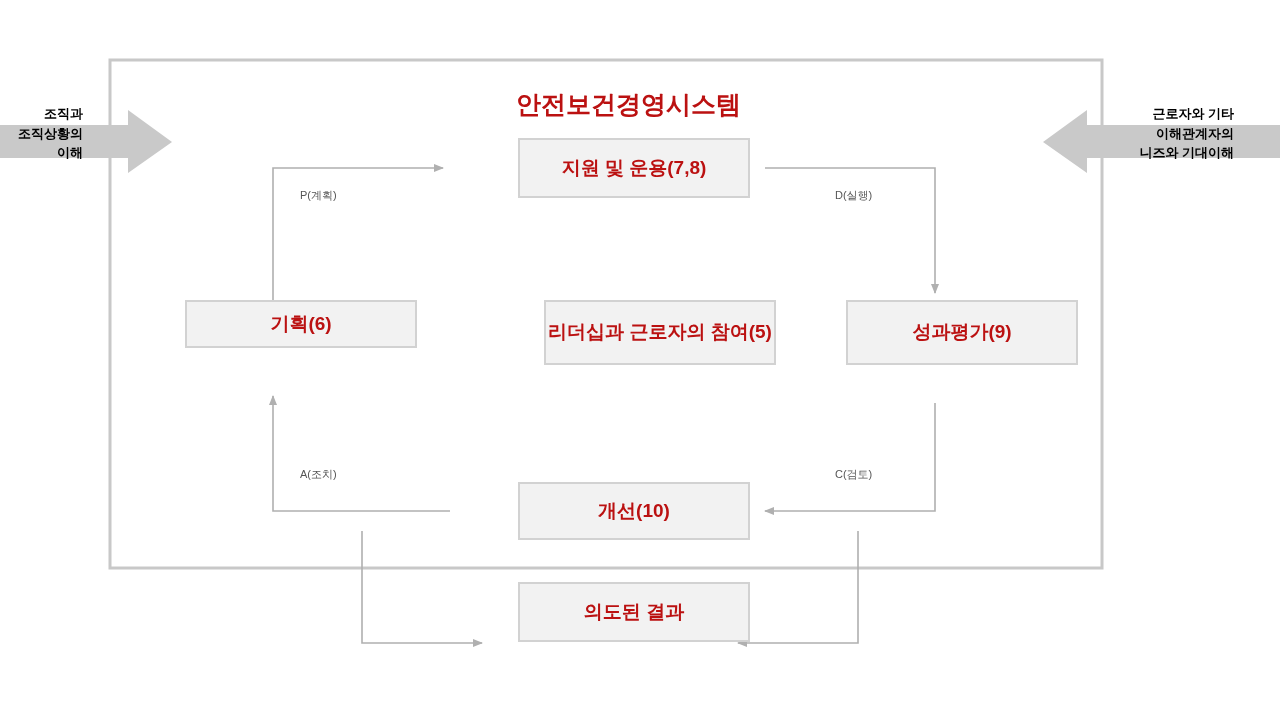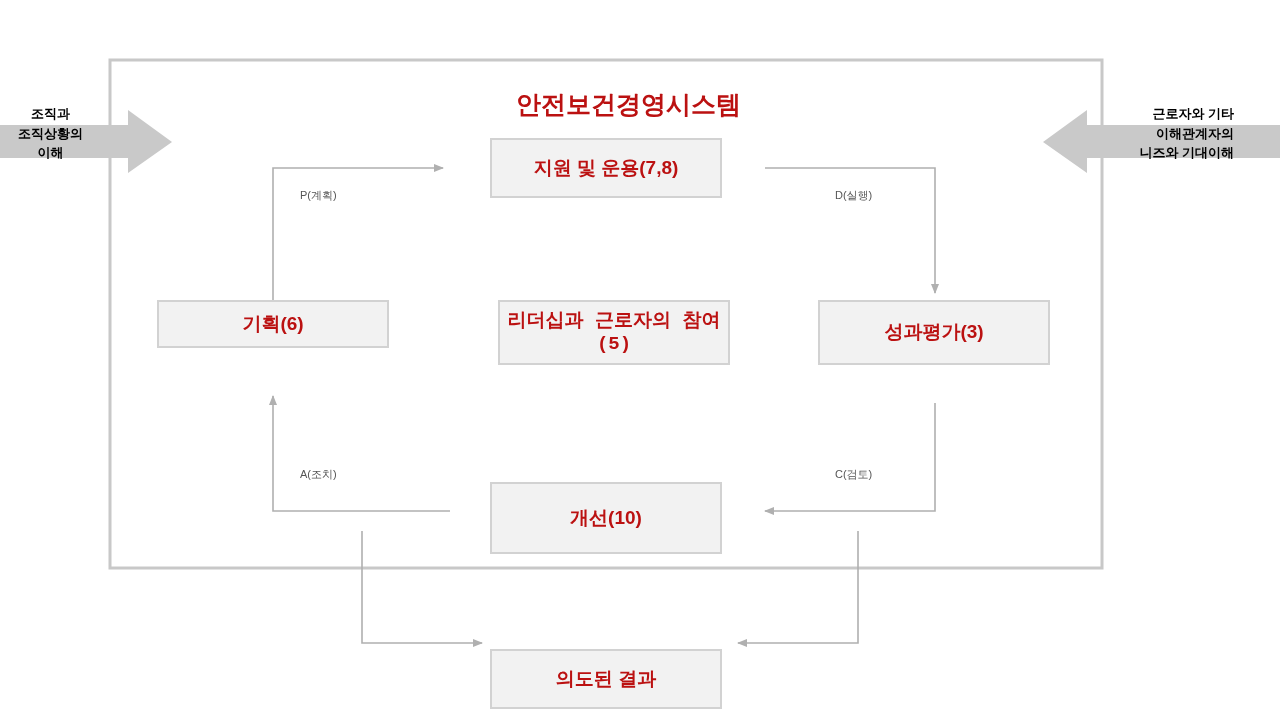--- a/index.html
+++ b/index.html
@@ -18,20 +18,21 @@
     position:absolute;
     background:#f2f2f2;
     border:2px solid #d2d2d2;
     box-sizing:border-box;
     display:flex;align-items:center;justify-content:center;
     color:#bb1111;
     font-weight:bold;
     font-size:19px;
     letter-spacing:0px;
     text-align:center;
+    margin-left:28px;
   }
   .node span{display:block;line-height:1.2;}
 
   .sys-title{
     position:absolute;
     color:#bb1111;
     font-weight:bold;
     font-size:25px;
     white-space:nowrap;
   }
@@ -45,21 +46,21 @@
   }
 
   .side-text{
     position:absolute;
     color:#000000;
     font-size:13px;
     font-weight:bold;
     line-height:1.5;
     white-space:nowrap;
   }
-  .side-text.left{text-align:center;}
+  .side-text.left{text-align:right;}
   .side-text.right{text-align:right;}
 </style>
 </head>
 <body>
 
 <div id="stage">
 
   <svg class="svg-layer" viewBox="0 0 1280 720" xmlns="http://www.w3.org/2000/svg">
     <defs>
       <marker id="ah-r" markerWidth="10" markerHeight="8" refX="9" refY="4" orient="auto" markerUnits="userSpaceOnUse">
@@ -98,33 +99,33 @@
   <div class="sys-title" style="left:516px;top:88px;">안전보건경영시스템</div>
 
   <div class="node" style="left:490px;top:138px;width:232px;height:60px;">
     <span>지원 및 운용(7,8)</span>
   </div>
 
   <div class="node" style="left:157px;top:300px;width:232px;height:48px;">
     <span>기획(6)</span>
   </div>
 
-  <div class="node" style="left:498px;top:300px;width:232px;height:65px;font-family:Liberation Mono, monospace;">
+  <div class="node" style="left:516px;top:300px;width:232px;height:65px;">
     <span>리더십과 근로자의 참여(5)</span>
   </div>
 
   <div class="node" style="left:818px;top:300px;width:232px;height:65px;">
-    <span>성과평가(3)</span>
+    <span>성과평가(9)</span>
   </div>
 
-  <div class="node" style="left:490px;top:482px;width:232px;height:72px;">
+  <div class="node" style="left:490px;top:482px;width:232px;height:58px;">
     <span>개선(10)</span>
   </div>
 
-  <div class="node" style="left:490px;top:649px;width:232px;height:60px;text-align:right;">
+  <div class="node" style="left:490px;top:582px;width:232px;height:60px;text-align:right;">
     <span>의도된 결과</span>
   </div>
 
   <div class="pdca-label" style="left:300px;top:188px;">P(계획)</div>
   <div class="pdca-label" style="left:835px;top:188px;">D(실행)</div>
   <div class="pdca-label" style="left:300px;top:467px;">A(조치)</div>
   <div class="pdca-label" style="left:835px;top:467px;">C(검토)</div>
 
   <div class="side-text left" style="left:18px;top:104px;">
     <div>조직과</div>

